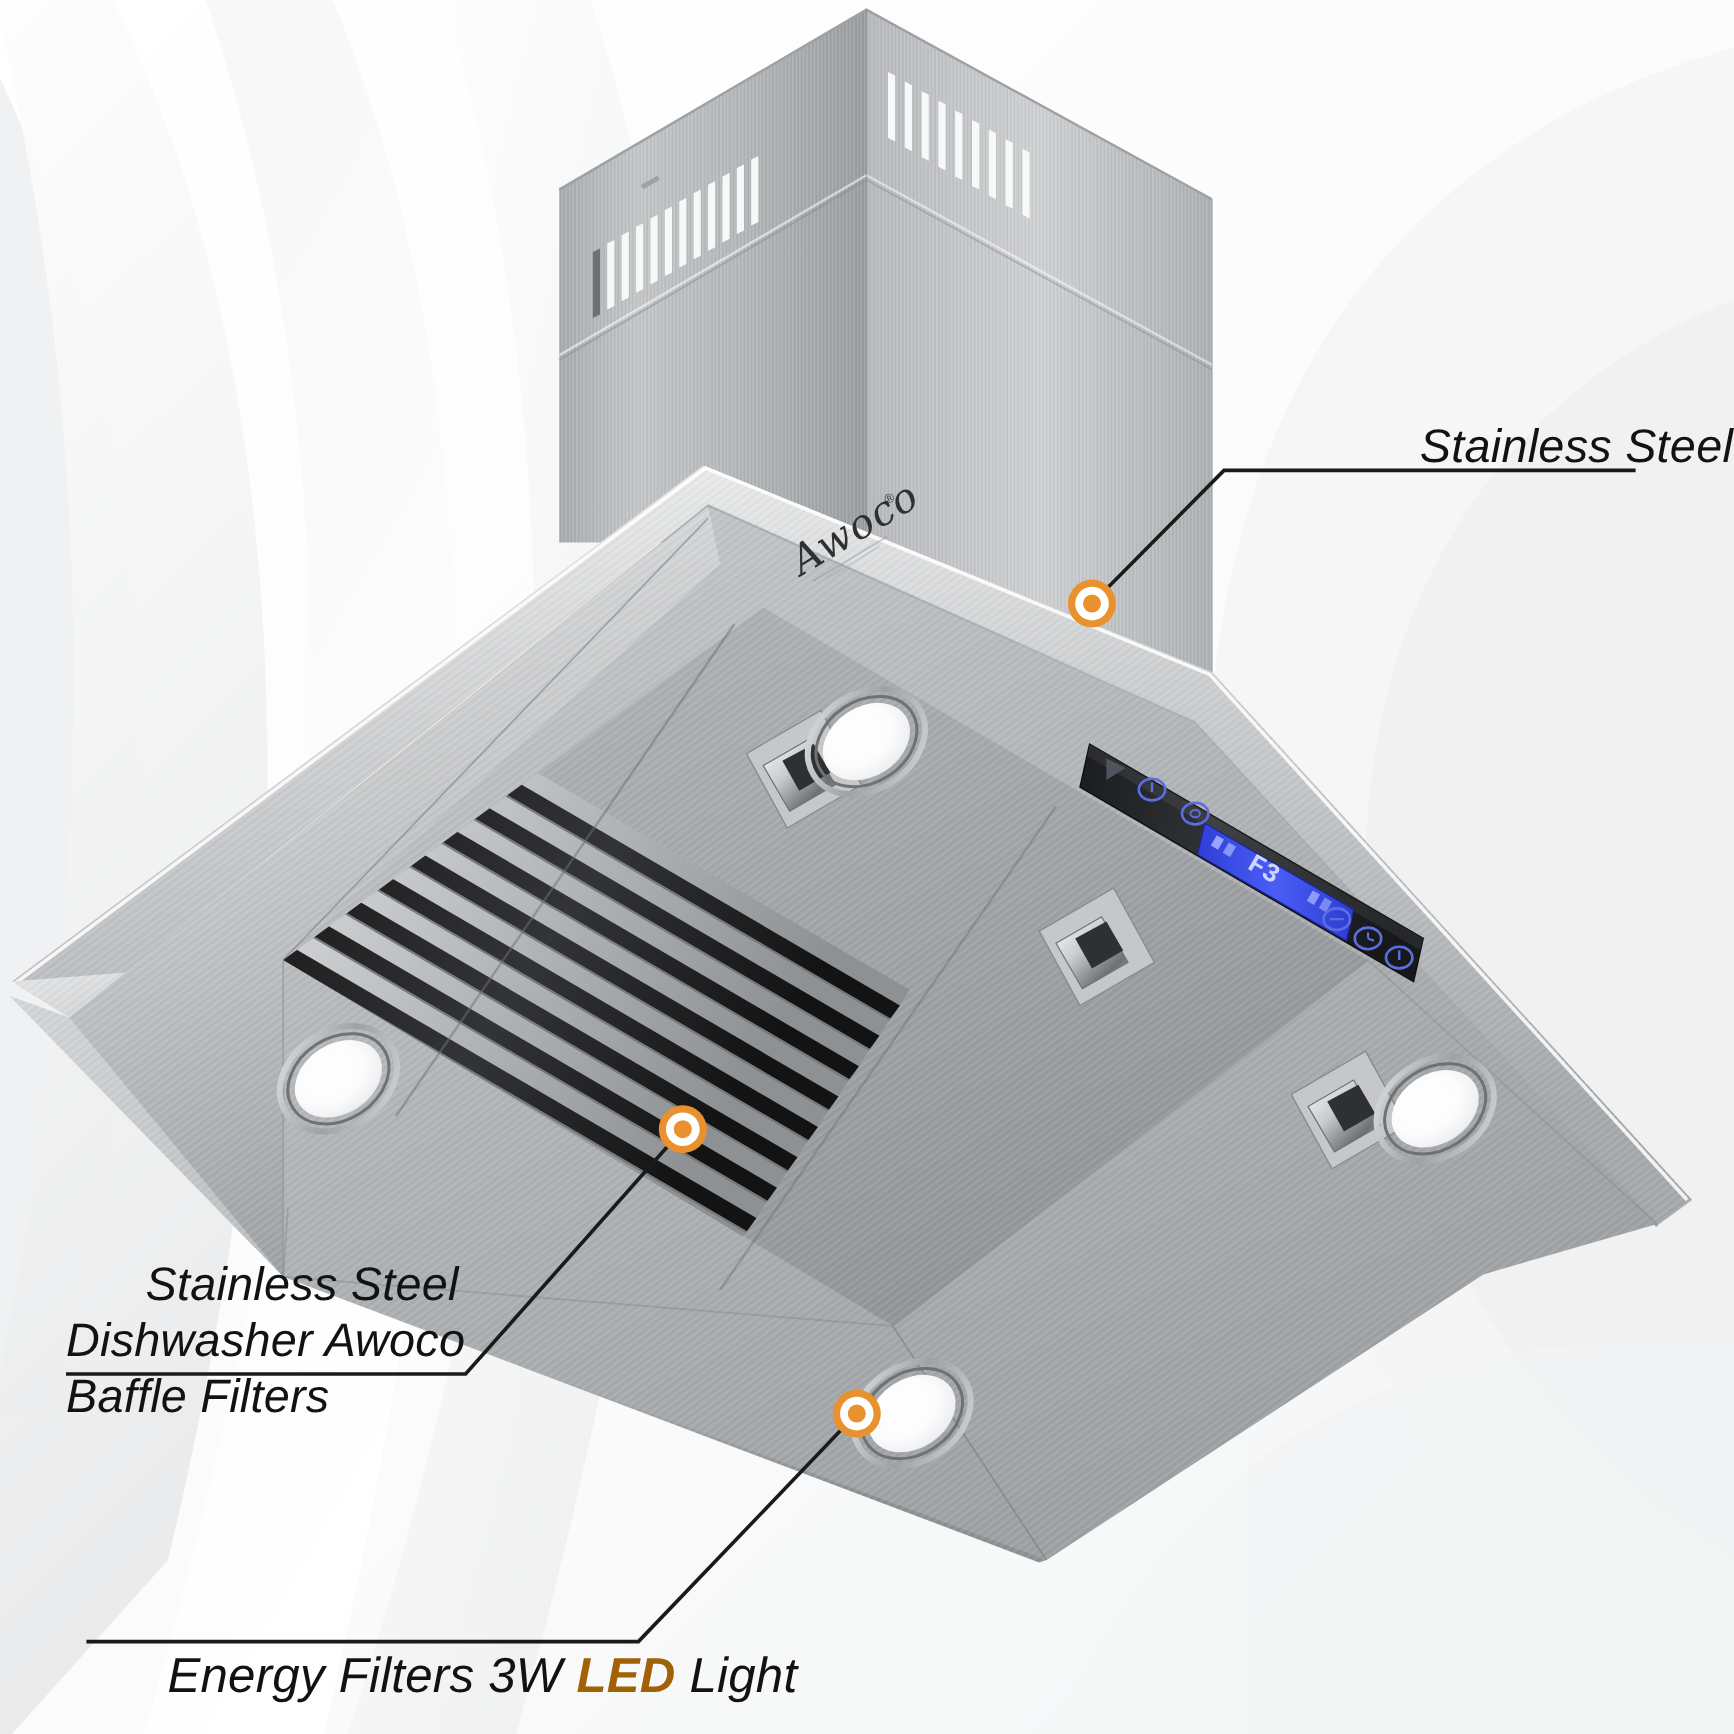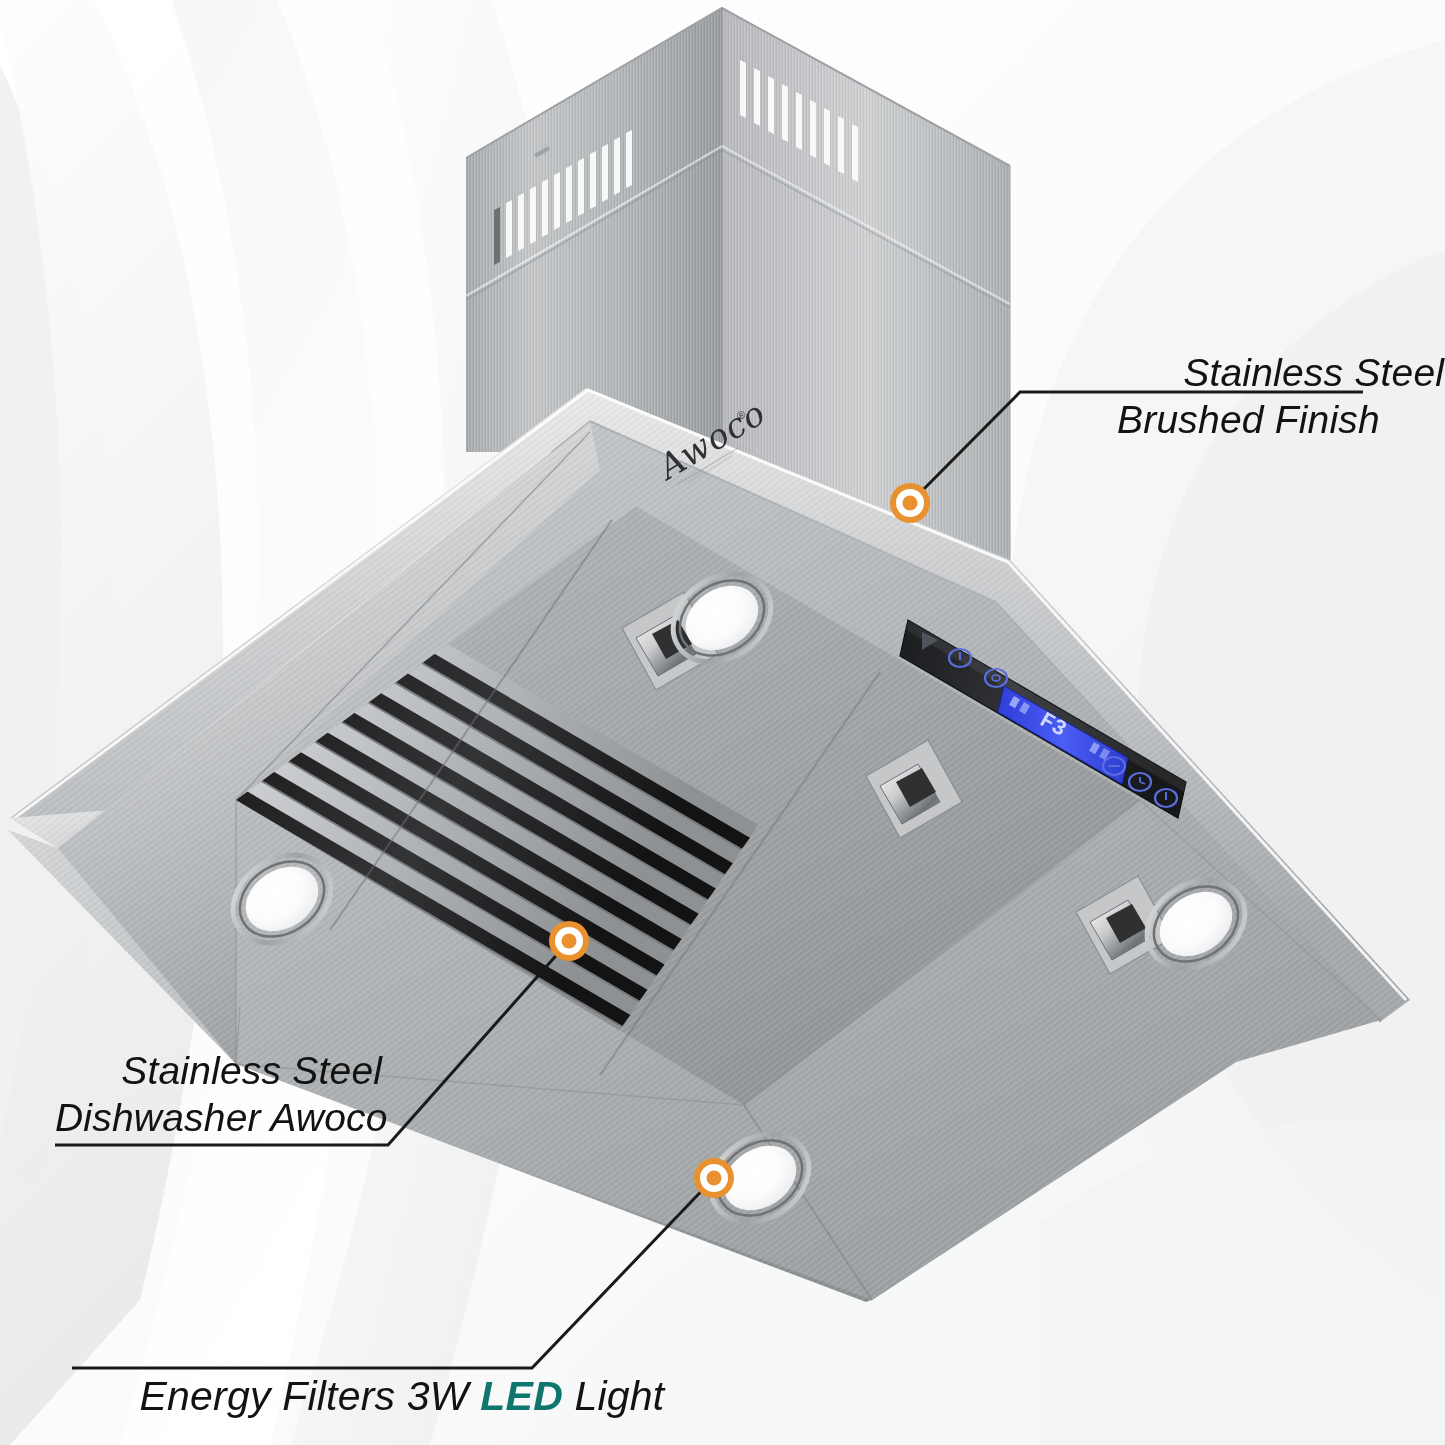--- a/index.html
+++ b/index.html
@@ -11,21 +11,21 @@
   .callout{position:absolute;font-style:italic;}
   .callout .txt{
     font-family:"Liberation Sans",sans-serif;
     color:#121212;
     font-size:39px;
     line-height:47px;
     font-weight:400;
     letter-spacing:.2px;
     white-space:pre;
   }
-  .callout .txt .hl{color:#0f766e;font-weight:700;}
+  .callout .txt .hl{color:#a16207;font-weight:700;}
 
   #c-steel{left:1117px;top:302px;}
   #c-baffle{left:55px;top:1000px;}
   #c-led{left:70px;top:1326px;}
   #c-led .txt{font-size:41px;}
 </style>
 </head>
 <body>
 
 <div id="stage">
@@ -467,27 +467,27 @@
         <g>
           <circle cx="714" cy="1178" r="20" fill="#E8912E"></circle>
           <circle cx="714" cy="1178" r="14" fill="#FFFFFF"></circle>
           <circle cx="714" cy="1178" r="7.5" fill="#E8912E"></circle>
         </g>
       </g>
   </svg>
 
   <div class="callout" id="c-steel">
     <div class="txt">
-      <span>Stainless Steel</span><br><span>Brushed Finish</span>
+      <span>Stainless Steel</span><br>
     </div>
   </div>
 
   <div class="callout" id="c-baffle">
     <div class="txt">
-      <span>Stainless Steel</span><br><span>Dishwasher Awoco</span><br>
+      <span>Stainless Steel</span><br><span>Dishwasher Awoco</span><br><span>Baffle Filters</span>
     </div>
   </div>
 
   <div class="callout" id="c-led">
     <div class="txt">
       <span>Energy Filters 3W </span><span class="hl">LED</span><span> Light</span>
     </div>
   </div>
 
 </div>

